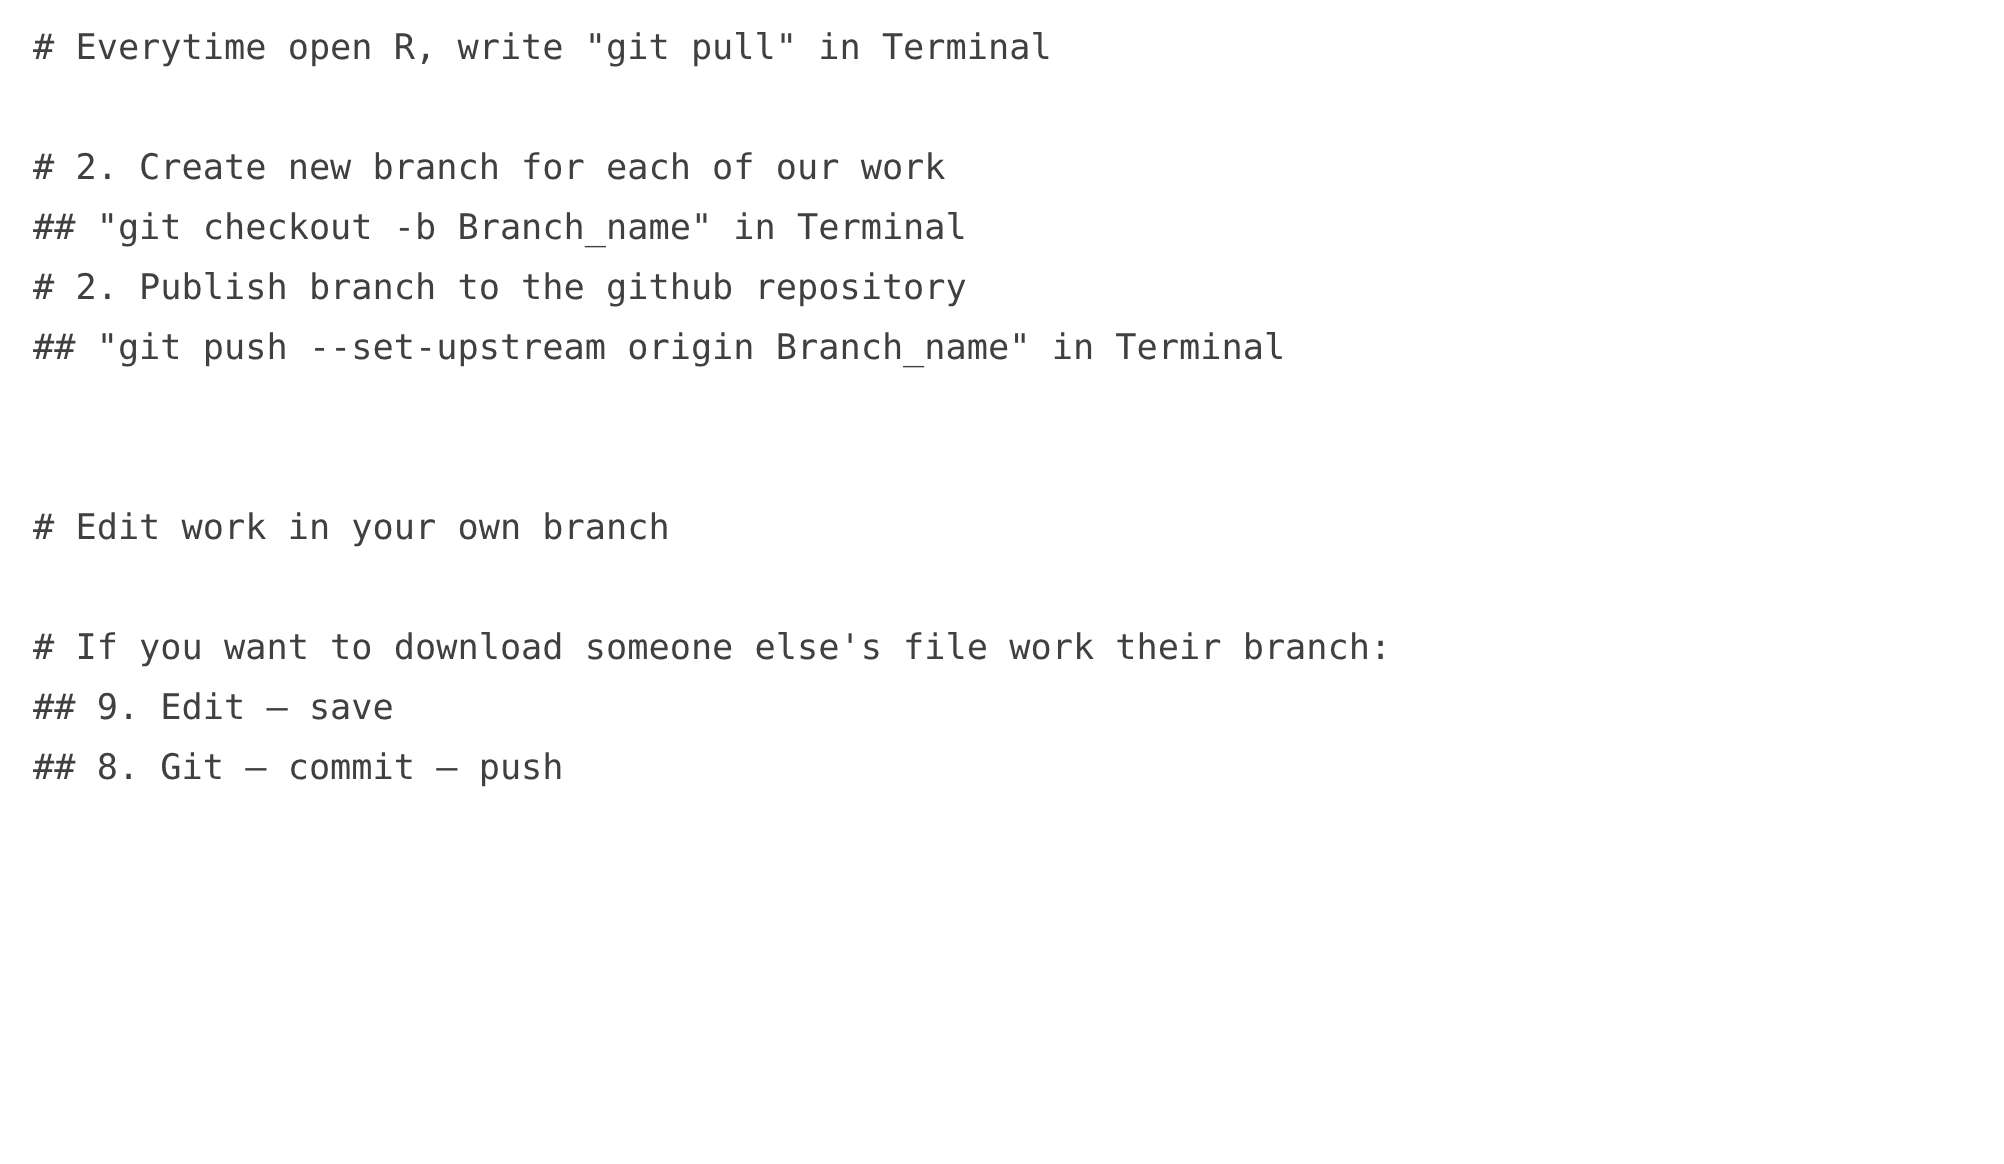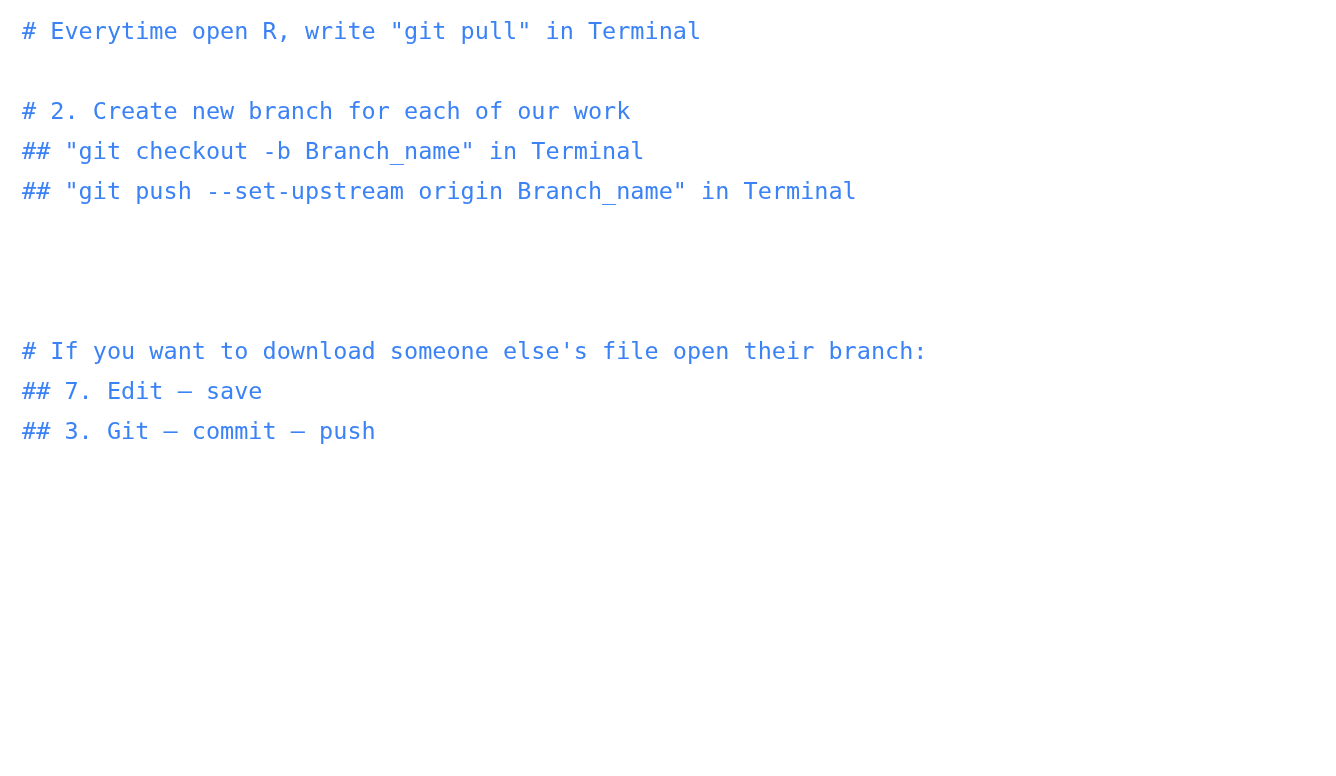--- a/index.html
+++ b/index.html
@@ -31,41 +31,43 @@
     margin: 0;
     padding: 0;
     list-style: none;
   }
   .code-line {
     display: block;
     height: 40px;
     line-height: 40px;
     font-size: 23.5px;
     letter-spacing: 0px;
-    color: #3b82f6;
+    color: #404040;
     white-space: pre;
     font-family: "DejaVu Sans Mono", "Liberation Mono", monospace;
     font-weight: 400;
   }
   .code-line.blank {
     color: transparent;
   }
 </style>
 </head>
 <body>
 
 <div id="editor">
   <div id="code-lines">
     <span class="code-line"># Everytime open R, write "git pull" in Terminal</span>
     <span class="code-line blank"></span>
     <span class="code-line"># 2. Create new branch for each of our work</span>
     <span class="code-line">## "git checkout -b Branch_name" in Terminal</span>
+    <span class="code-line"># 2. Publish branch to the github repository</span>
     <span class="code-line">## "git push --set-upstream origin Branch_name" in Terminal</span>
     <span class="code-line blank"></span>
     <span class="code-line blank"></span>
+    <span class="code-line"># Edit work in your own branch</span>
     <span class="code-line blank"></span>
-    <span class="code-line"># If you want to download someone else's file open their branch:</span>
-    <span class="code-line">## 7. Edit – save</span>
-    <span class="code-line">## 3. Git – commit – push</span>
+    <span class="code-line"># If you want to download someone else's file work their branch:</span>
+    <span class="code-line">## 9. Edit – save</span>
+    <span class="code-line">## 8. Git – commit – push</span>
     <span class="code-line blank"></span>
     <span class="code-line blank"></span>
   </div>
 </div>
 
 </body></html>

